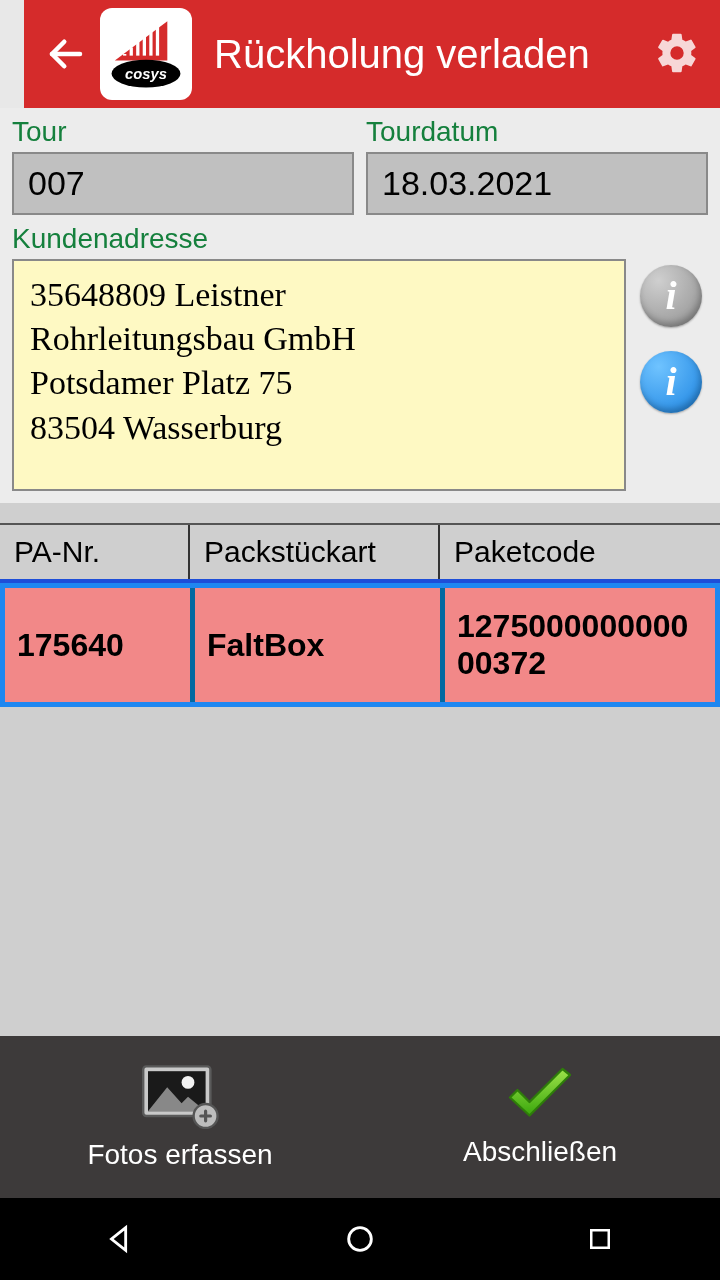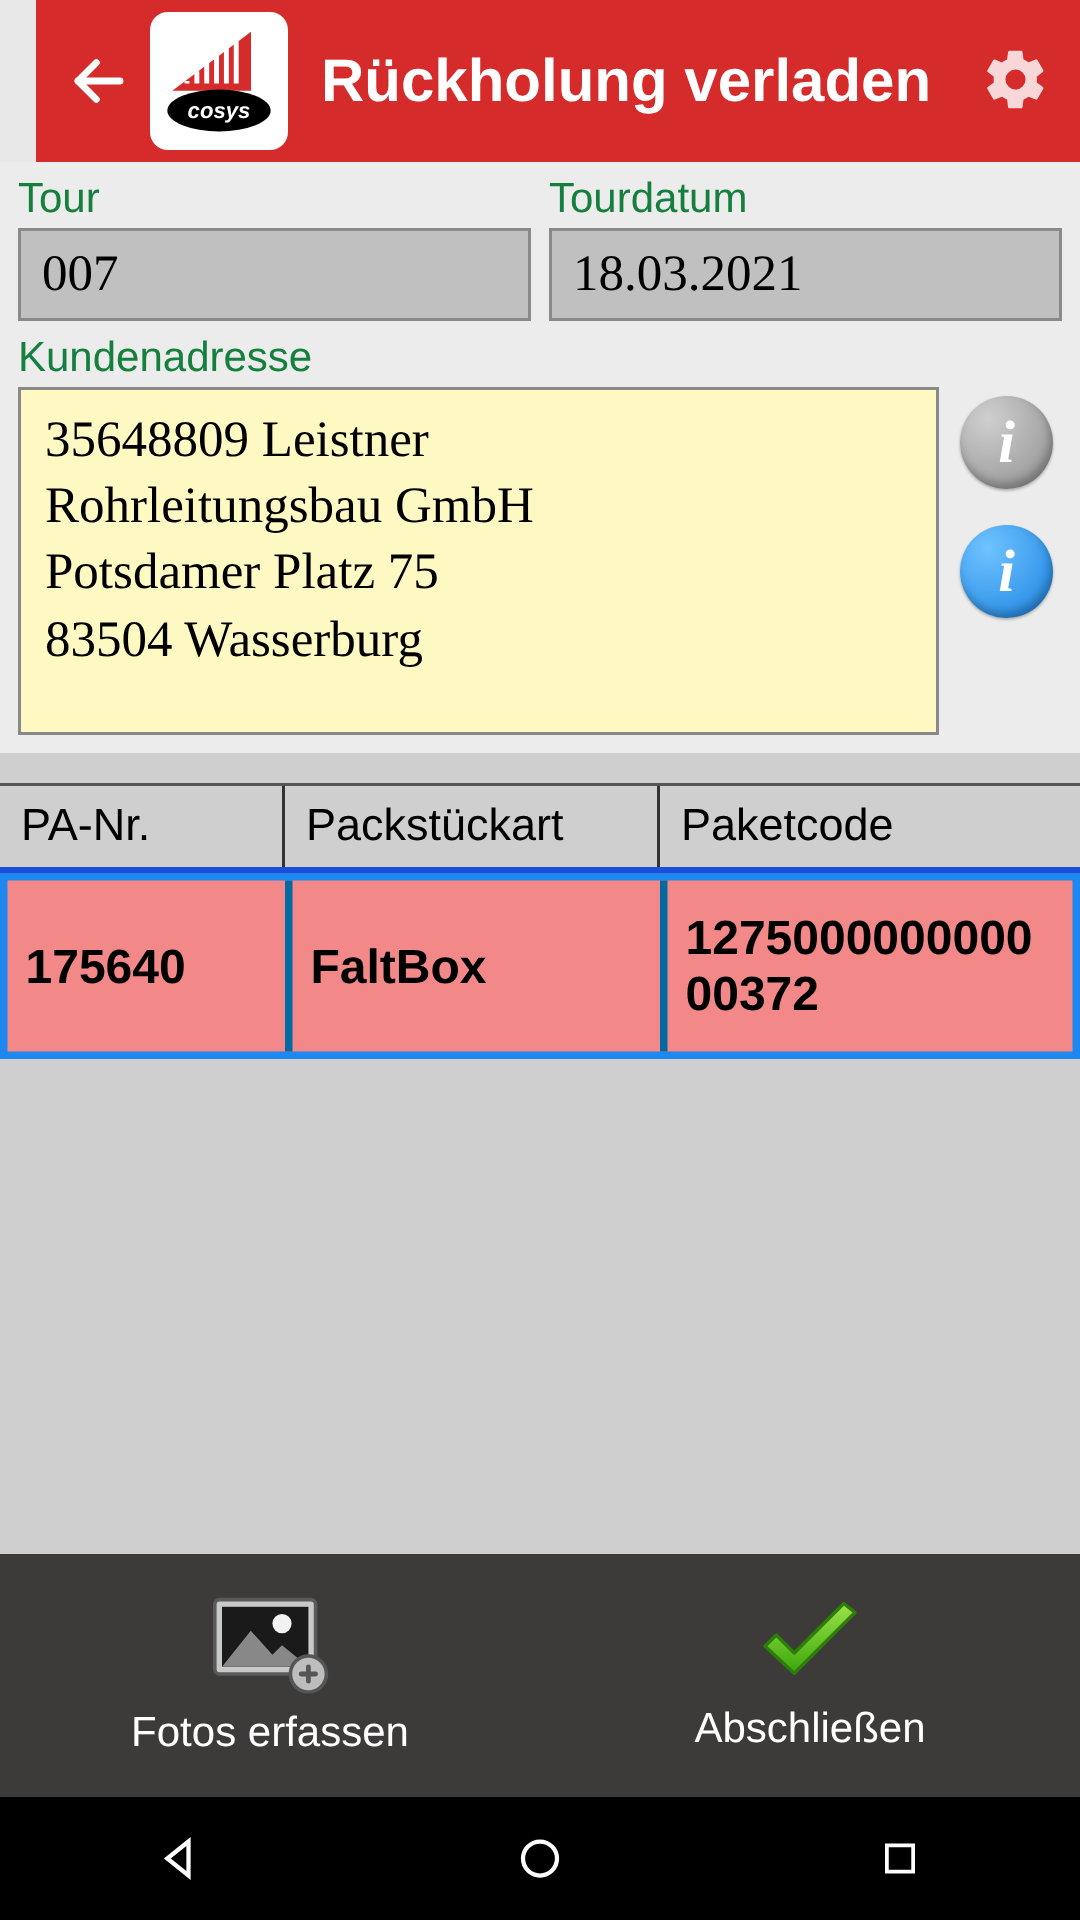--- a/index.html
+++ b/index.html
@@ -3,27 +3,27 @@
 <meta charset="utf-8">
 <style>
   * { box-sizing: border-box; margin: 0; padding: 0; }
   html, body { width: 720px; height: 1280px; font-family: Arial, Helvetica, sans-serif; background: #e8e8e8; overflow: hidden; }
   .app { width: 720px; height: 1280px; display: flex; flex-direction: column; }
 
   
   .header { background: #d52b2b; height: 108px; display: flex; align-items: center; padding: 0 18px; color: #fff; margin-left: 24px; }
   .back-icon { width: 48px; height: 48px; display: flex; align-items: center; justify-content: center; cursor: pointer; }
   .logo { width: 92px; height: 92px; margin-left: 10px; border-radius: 12px; background: #fff; display:flex; align-items:center; justify-content:center; }
-  .title { flex: 1; font-size: 40px; font-weight: 700; margin-left: 22px; }
+  .title { flex: 1; font-size: 40px; font-weight: 400; margin-left: 22px; }
   .gear-icon { width: 48px; height: 48px; cursor: pointer; opacity: .9; }
 
   
   .form-area { padding: 8px 12px 12px 12px; background: #ececec; }
   .label { font-size: 28px; margin-bottom: 4px; color: #15803d; }
-  .field { background: #c0c0c0; border: 2px solid #898989; padding: 10px 14px; font-size: 34px; font-family: Liberation Serif, serif; }
+  .field { background: #c0c0c0; border: 2px solid #898989; padding: 10px 14px; font-size: 34px; font-family: Liberation Sans, sans-serif; }
   .row2 { display: flex; gap: 12px; }
   .row2 .col { width: 50%; }
   .addr-row { display: flex; align-items:flex-start; gap: 14px; }
   .addr-box { flex: 1; background: #fef9c3; border: 2px solid #898989; padding: 12px 16px; font-size: 34px; font-family: Liberation Serif, serif; line-height: 1.3; height: 232px; }
   .info-col { width: 68px; display:flex; flex-direction:column; gap: 24px; margin-top: 6px; }
   .info-btn { width: 62px; height: 62px; border-radius: 50%; display:flex; align-items:center; justify-content:center; cursor:pointer; box-shadow: inset -2px -4px 6px rgba(0,0,0,.25), 0 1px 2px rgba(0,0,0,.3); }
   .info-gray { background: radial-gradient(circle at 30% 25%, #cfcfcf, #8e8e8e); }
   .info-blue { background: radial-gradient(circle at 30% 25%, #6fc3ff, #1a82e0); }
   .info-i { font-family: Georgia, serif; font-weight: bold; font-style: italic; color: #fff; font-size: 40px; line-height:1; }
 

